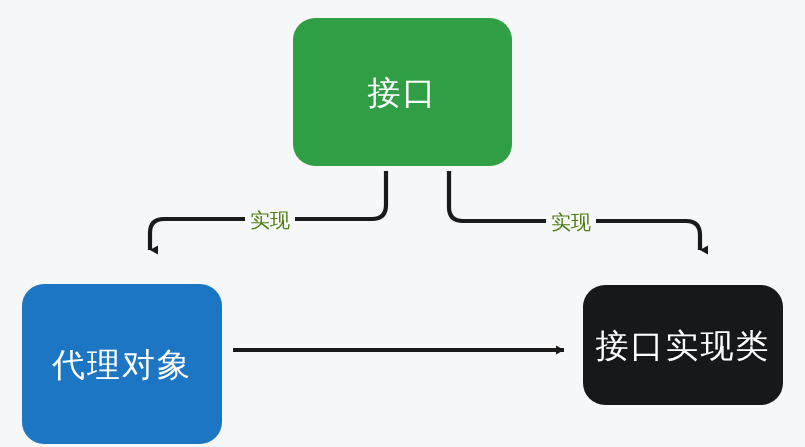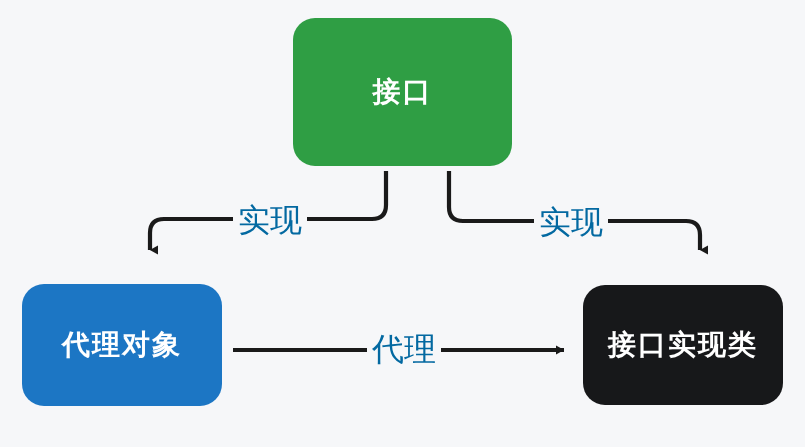--- a/index.html
+++ b/index.html
@@ -28,55 +28,55 @@
   .node {
     position: absolute;
     display: flex;
     align-items: center;
     justify-content: center;
     box-sizing: border-box;
     border-radius: 22px;
     box-shadow: 0 0 0 5px #f6f7f9;
   }
   .node-label {
-    font-size: 28px;
-    font-weight: 700;
+    font-size: 33px;
+    font-weight: 400;
     letter-spacing: 2px;
     line-height: 1;
     white-space: nowrap;
   }
   #node-interface {
     left: 293px;
     top: 18px;
     width: 219px;
     height: 148px;
     background: #2f9e44;
   }
   #node-interface .node-label { color: #ffffff; }
   #node-proxy {
     left: 22px;
     top: 284px;
     width: 200px;
-    height: 122px;
+    height: 160px;
     background: #1c76c4;
   }
   #node-proxy .node-label { color: #ffffff; }
   #node-impl {
     left: 583px;
     top: 285px;
     width: 200px;
     height: 120px;
     background: #17181a;
   }
   #node-impl .node-label { color: #ffffff; }
   .edge-label {
     position: absolute;
-    font-size: 32px;
+    font-size: 20px;
     font-weight: 400;
-    color: #0369a1;
+    color: #4d7c0f;
     line-height: 1;
     white-space: nowrap;
     background: #f6f7f9;
     padding: 0 5px;
     transform: translate(-50%, -50%);
     text-align: right;
   }
   #edge-label-implements-left { left: 270px; top: 220px; }
   #edge-label-implements-right { left: 571px; top: 222px; }
   #edge-label-proxy { left: 404px; top: 349px; }
@@ -110,15 +110,14 @@
   <div class="node" id="node-proxy">
     <span class="node-label">代理对象</span>
   </div>
 
   <div class="node" id="node-impl">
     <span class="node-label">接口实现类</span>
   </div>
 
   <div class="edge-label" id="edge-label-implements-left">实现</div>
   <div class="edge-label" id="edge-label-implements-right">实现</div>
-  <div class="edge-label" id="edge-label-proxy">代理</div>
 
 </div>
 
 </body></html>

